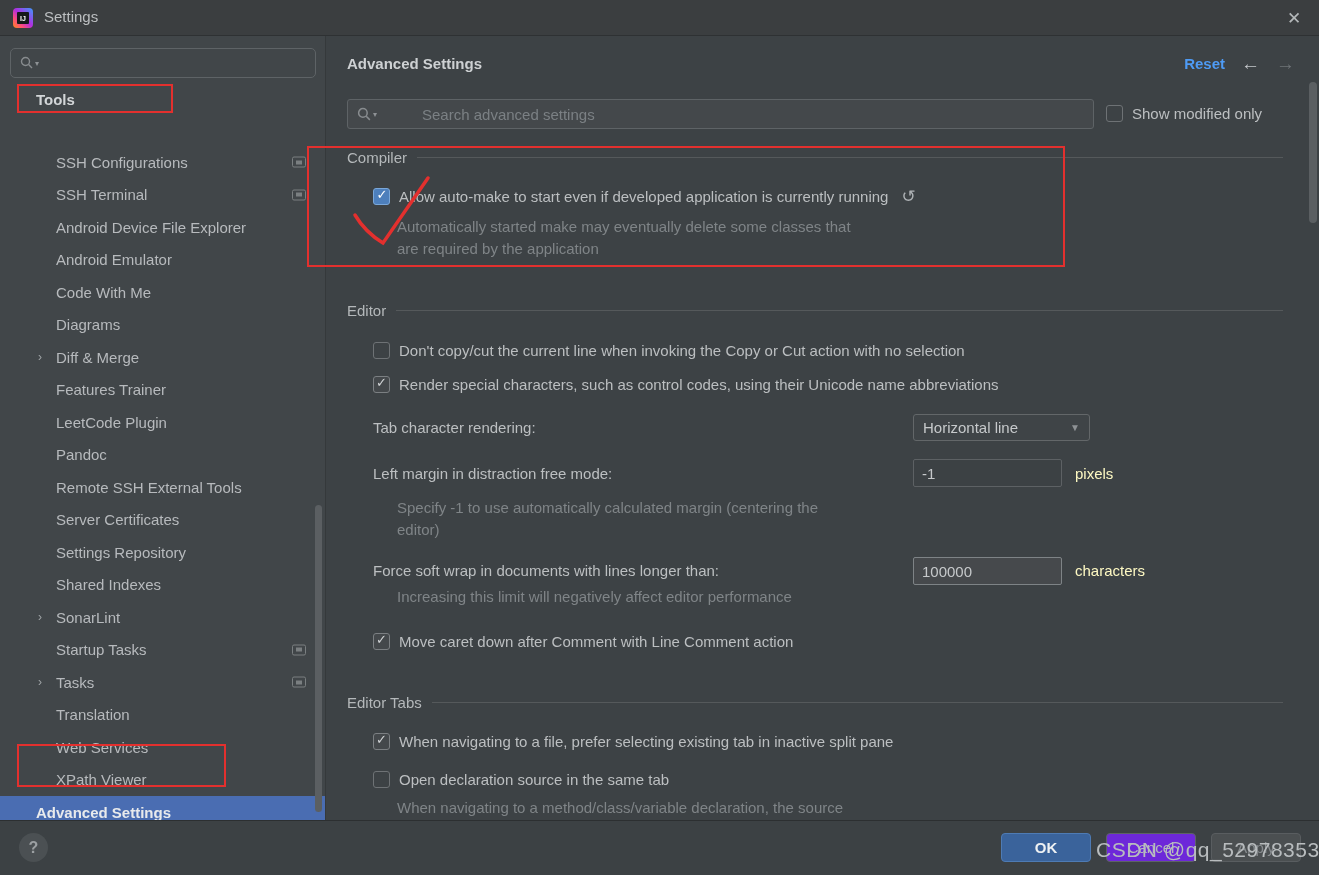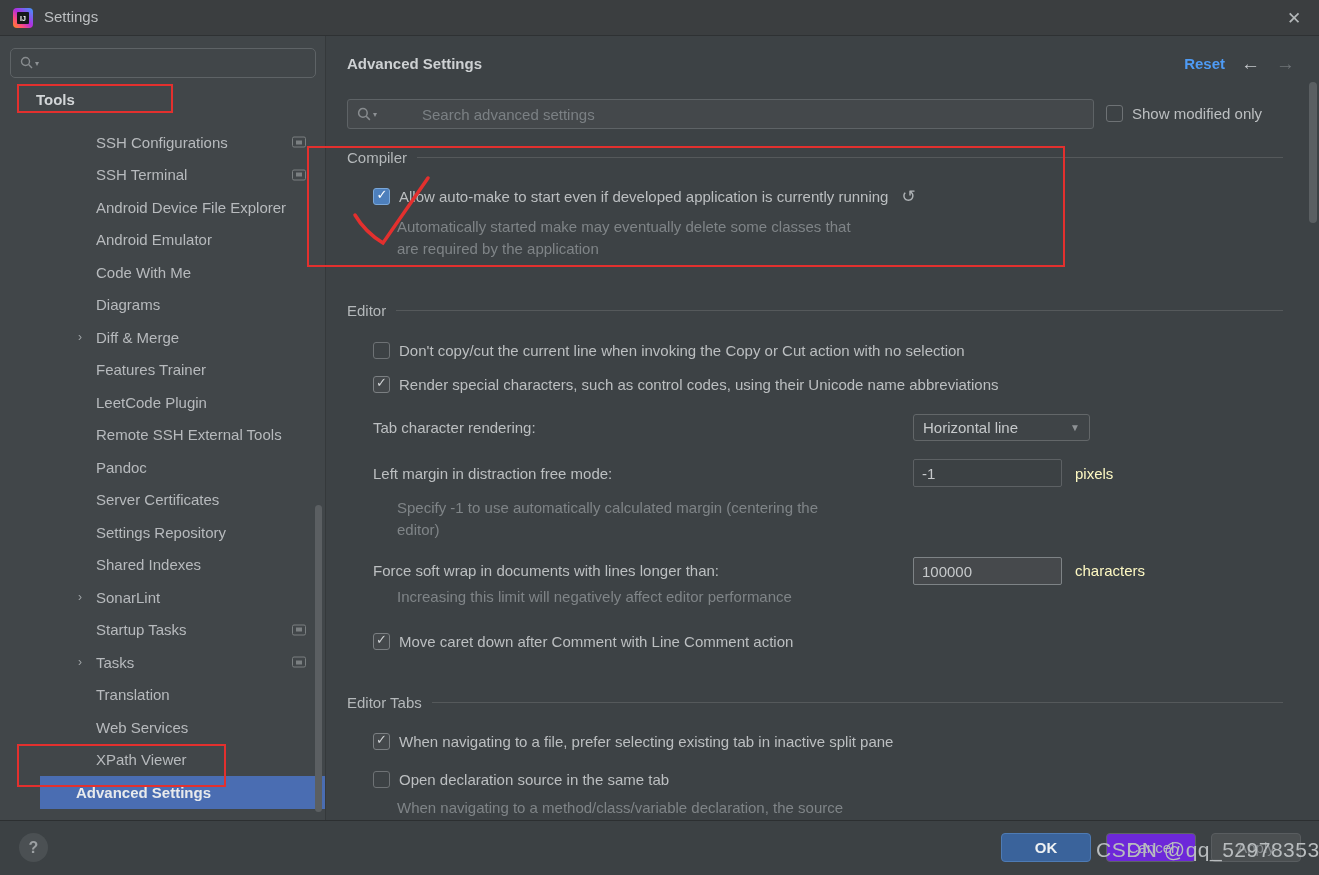--- a/index.html
+++ b/index.html
@@ -90,21 +90,21 @@
 
   <div class="sidebar">
     <div class="side-search">
       <svg width="14" height="14" viewBox="0 0 14 14">
         <circle cx="5.5" cy="5.5" r="4" fill="none" stroke="#888c8f" stroke-width="1.4"></circle>
         <line x1="8.6" y1="8.6" x2="12" y2="12" stroke="#888c8f" stroke-width="1.4"></line>
       </svg>
       <span class="mag-caret">▾</span>
     </div>
 
-    <div class="tree" style="top:90px;padding-left:40px;">
+    <div class="tree" style="top:110px;">
       <div class="trow">
           <span>SSH Configurations</span>
           <span class="mini-icon"></span>
         </div>
       <div class="trow">
           <span>SSH Terminal</span>
           <span class="mini-icon"></span>
         </div>
       <div class="trow">
           <span>Android Device File Explorer</span>
@@ -122,24 +122,24 @@
           <span class="chev">›</span>
           <span>Diff &amp; Merge</span>
         </div>
       <div class="trow">
           <span>Features Trainer</span>
         </div>
       <div class="trow">
           <span>LeetCode Plugin</span>
         </div>
       <div class="trow">
+          <span>Pandoc</span>
+        </div>
+      <div class="trow">
           <span>Remote SSH External Tools</span>
-        </div>
-      <div class="trow">
-          <span>Pandoc</span>
         </div>
       <div class="trow">
           <span>Server Certificates</span>
         </div>
       <div class="trow">
           <span>Settings Repository</span>
         </div>
       <div class="trow">
           <span>Shared Indexes</span>
         </div>

